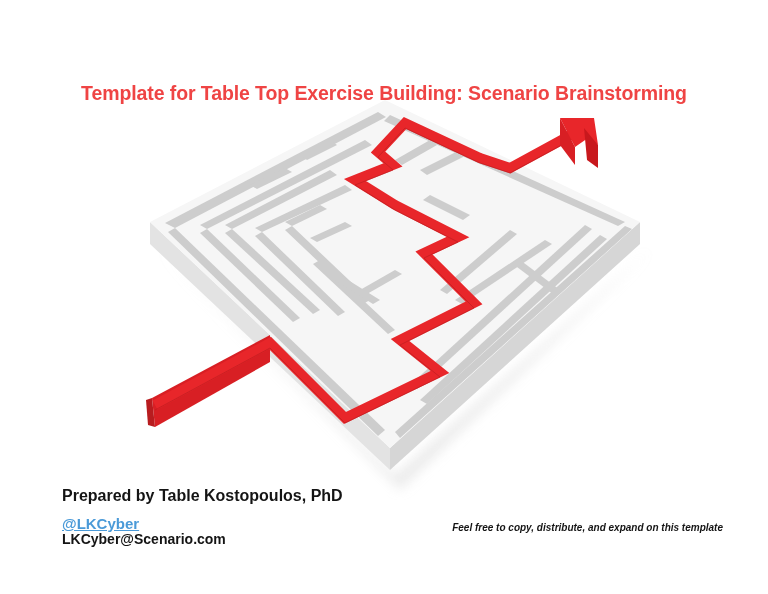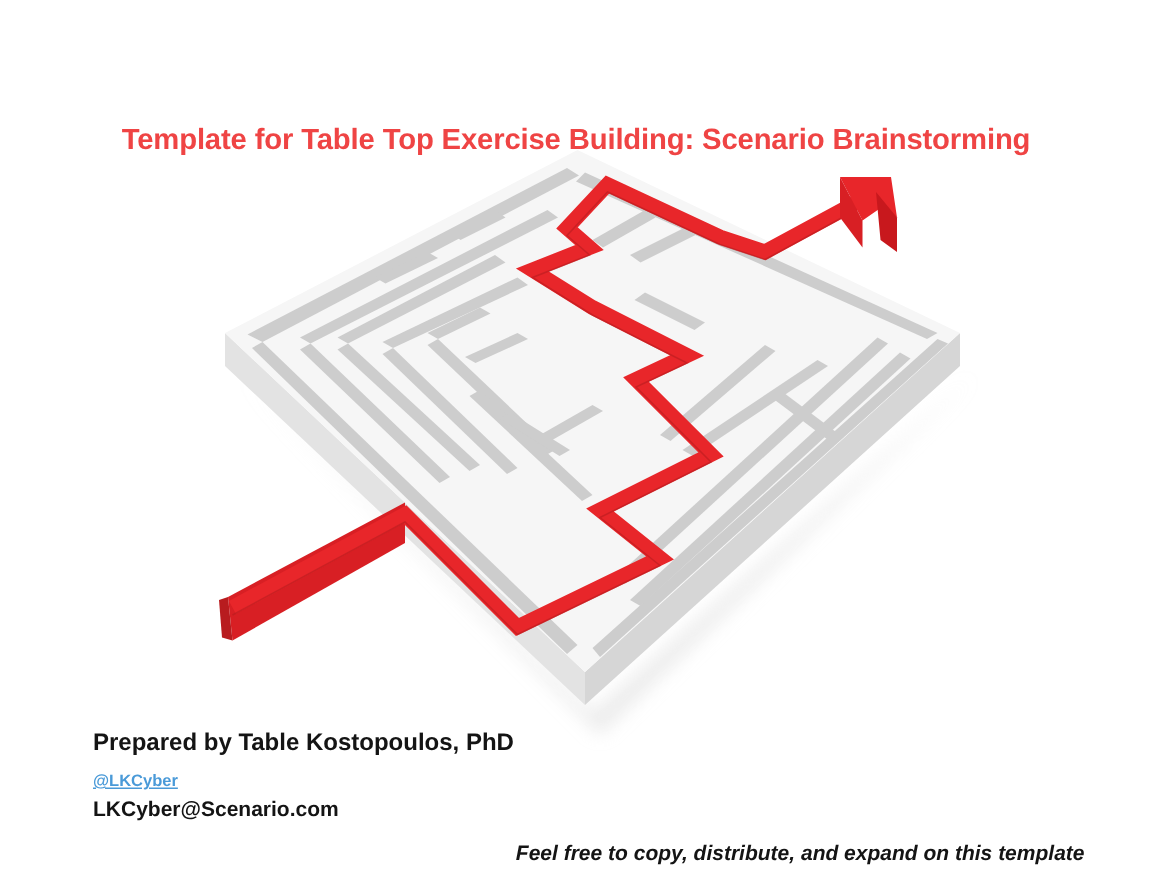--- a/index.html
+++ b/index.html
@@ -1,22 +1,22 @@
 <!DOCTYPE html>
 <html><head>
 <meta charset="utf-8">
 <style>
   html, body { margin: 0; padding: 0; background: #ffffff; }
   body { width: 768px; height: 594px; position: relative; overflow: hidden; font-family: "Liberation Sans", sans-serif; color: #111; }
   .title { position: absolute; left: 0; width: 768px; top: 49px; text-align: center; font-weight: bold; font-size: 19.5px; letter-spacing: -0.1px; color: #ef4444; margin-top: 33px; }
   .maze { position: absolute; left: 0; top: 0; width: 768px; height: 594px; }
   .author { position: absolute; left: 62px; top: 487px; font-weight: bold; font-size: 16px; color: #141414; }
-  .handle { position: absolute; left: 62px; top: 515px; font-weight: bold; font-size: 11px; color: #4a9ad8; text-decoration: underline; cursor: pointer; }
+  .handle { position: absolute; left: 62px; top: 515px; font-weight: bold; font-size: 15px; color: #4a9ad8; text-decoration: underline; cursor: pointer; }
   .email { position: absolute; left: 62px; top: 531px; font-weight: bold; font-size: 14px; color: #141414; }
-  .note { position: absolute; right: 45px; top: 521px; text-align: right; font-weight: bold; font-style: italic; font-size: 14px; color: #141414; line-height: 14.5px; margin-top: 40px; }
+  .note { position: absolute; right: 45px; top: 521px; text-align: right; font-weight: bold; font-style: italic; font-size: 10px; color: #141414; line-height: 14.5px; }
 </style>
 </head>
 <body>
 
 <div class="title">Template for Table Top Exercise Building: Scenario Brainstorming</div>
 
 <svg class="maze" viewBox="0 0 768 594" xmlns="http://www.w3.org/2000/svg">
   <defs>
     <filter id="blur" x="-20%" y="-20%" width="140%" height="140%">
         <feGaussianBlur stdDeviation="6"></feGaussianBlur>

